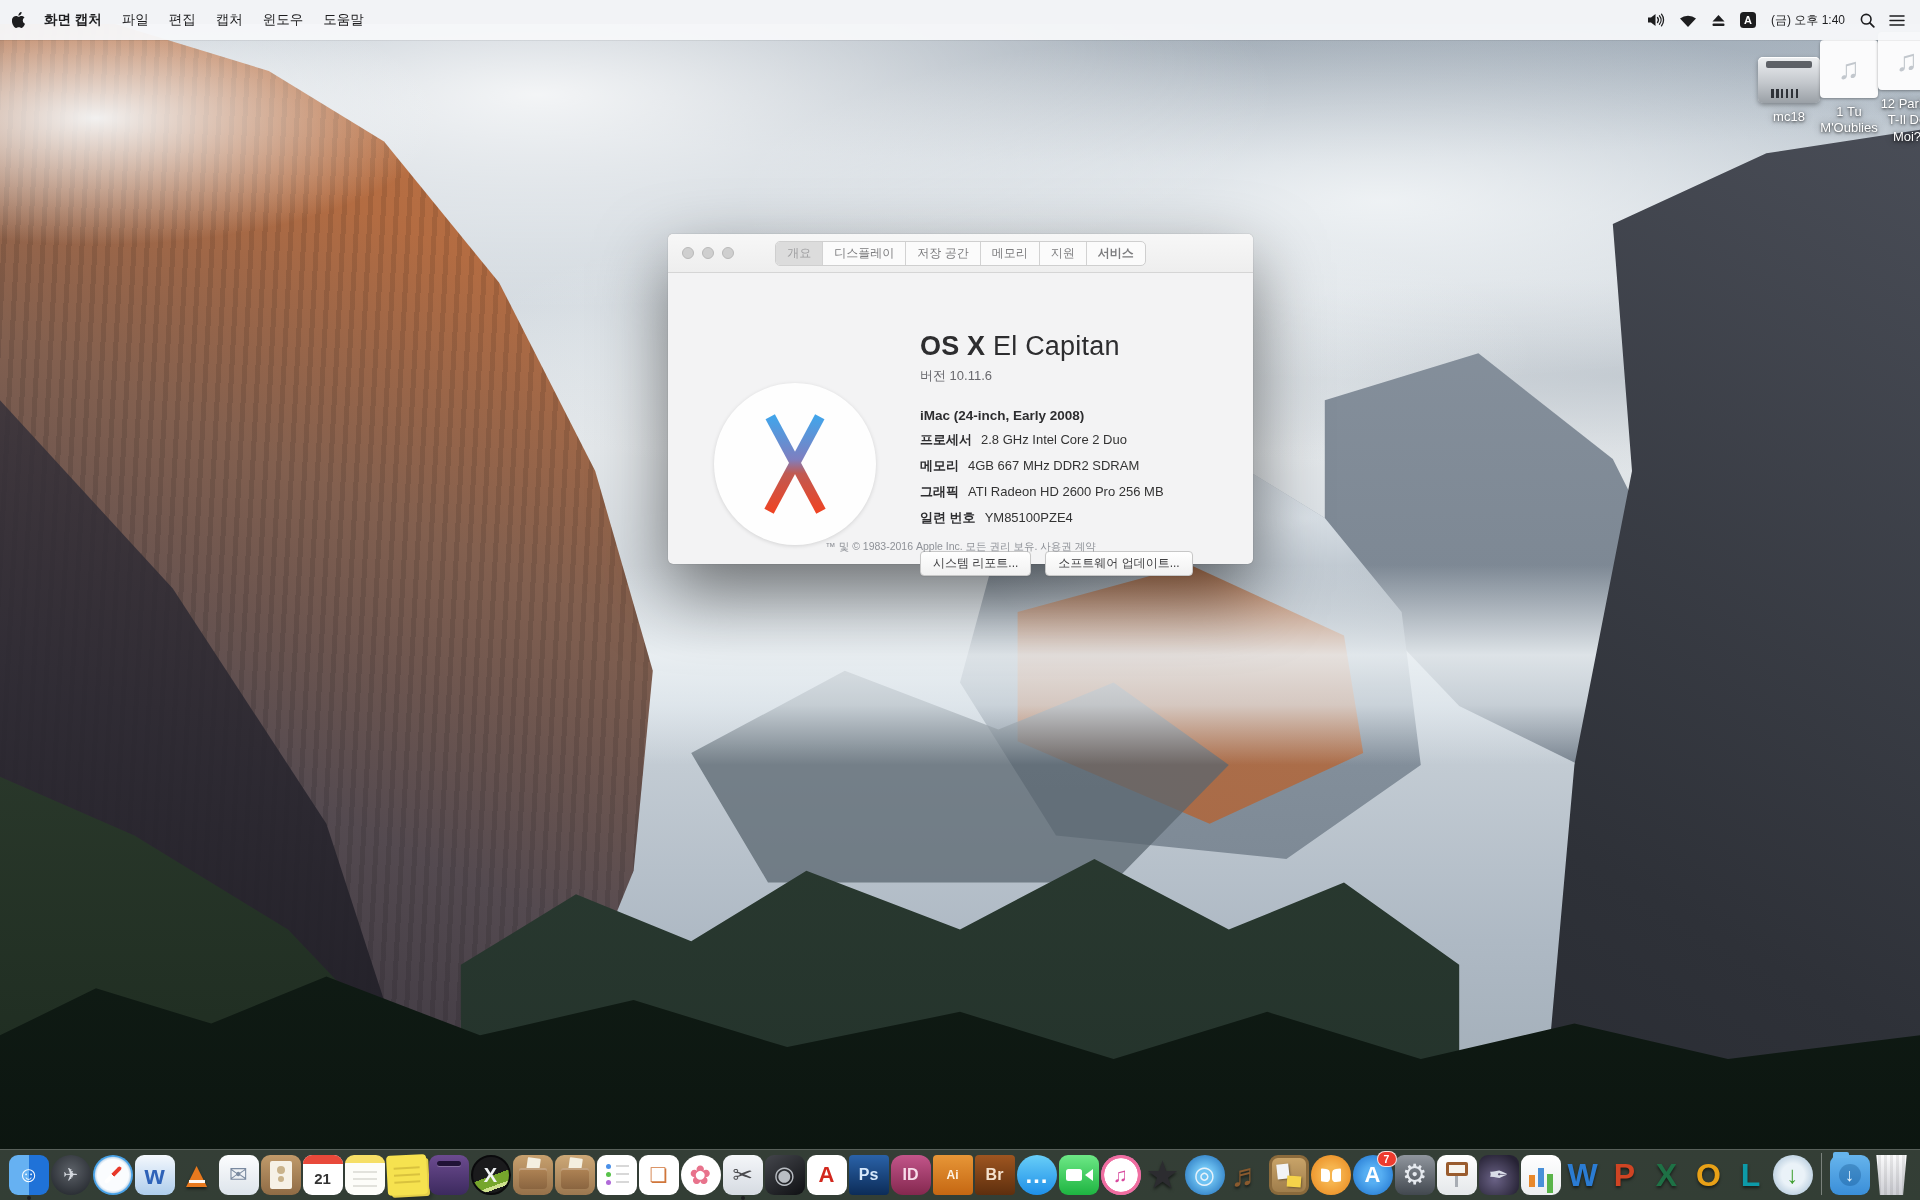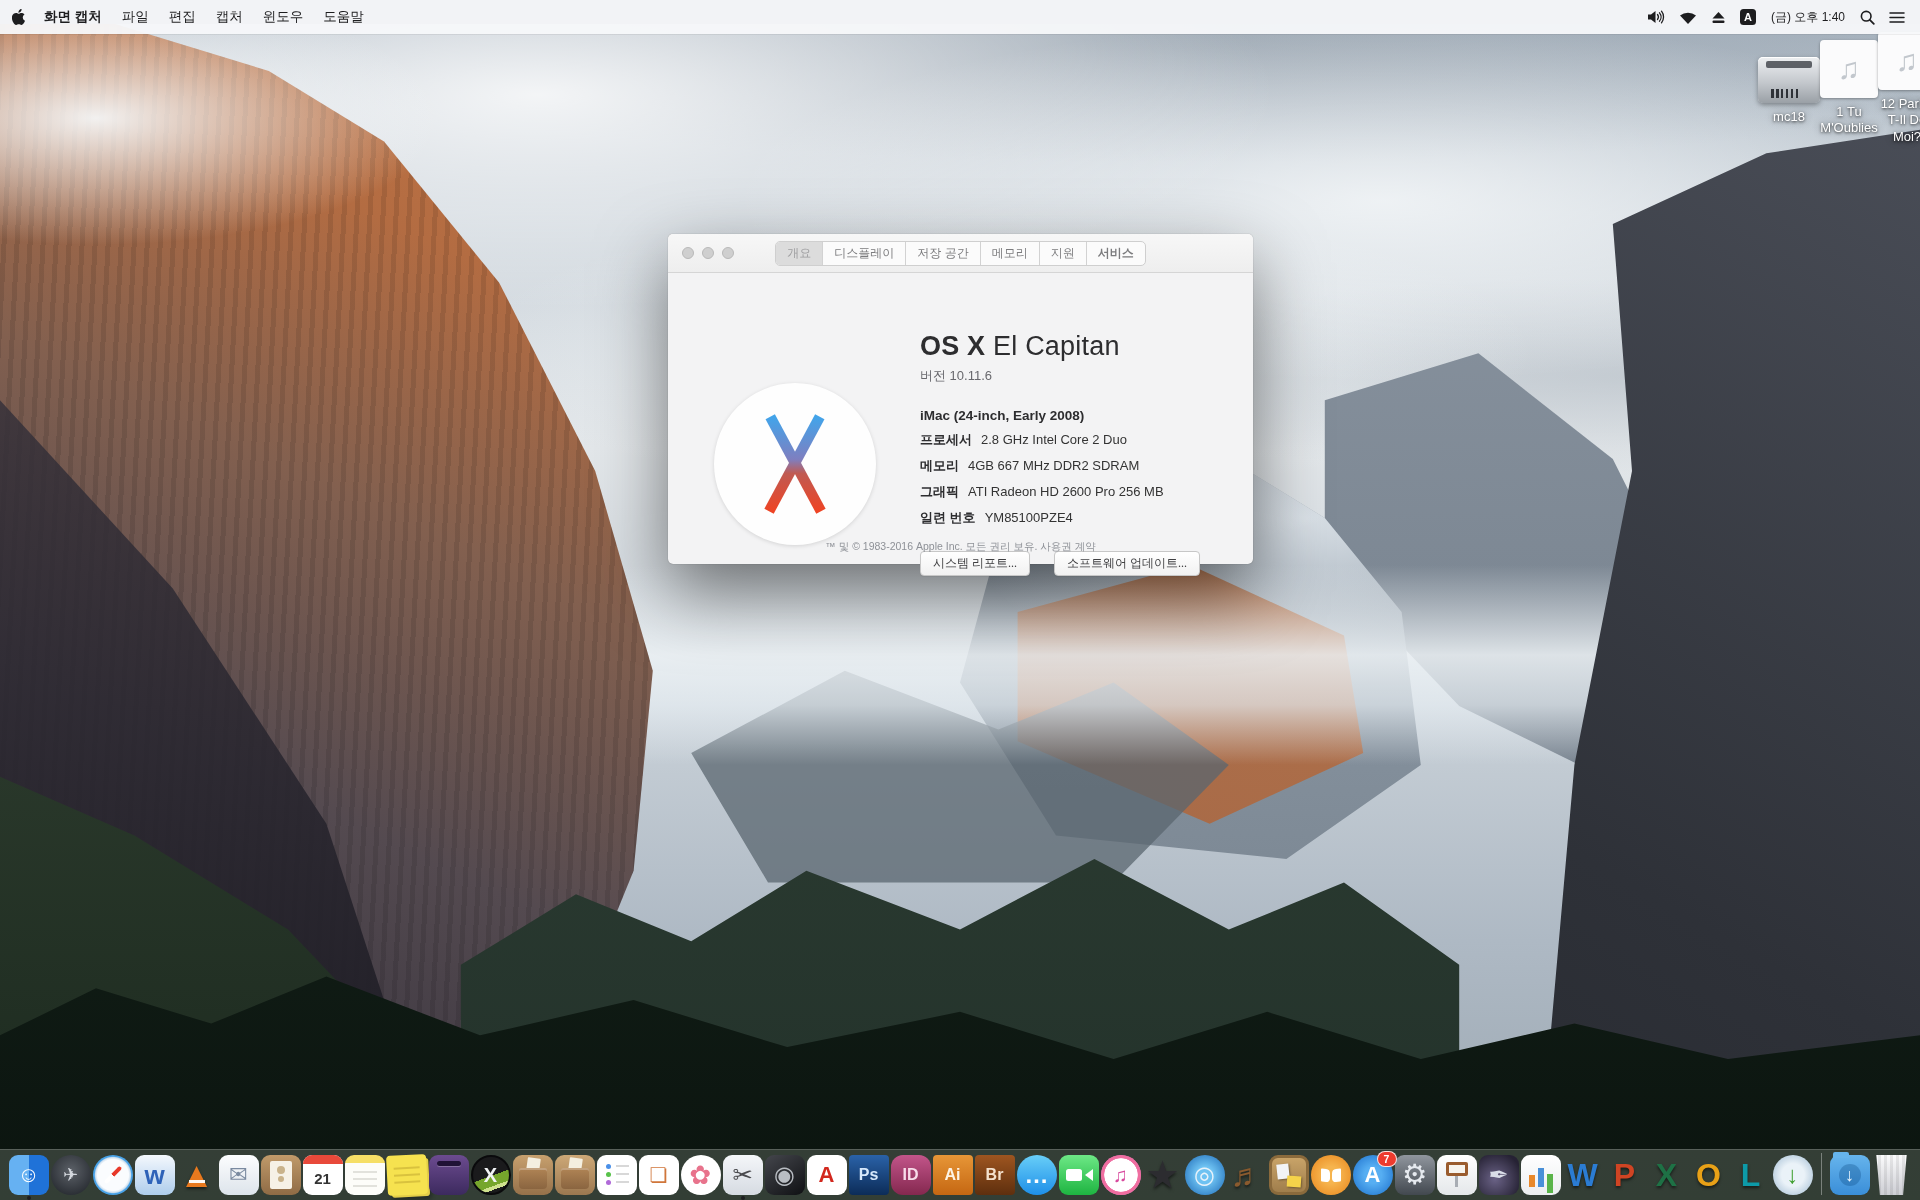--- a/index.html
+++ b/index.html
@@ -1,20 +1,20 @@
 <!DOCTYPE html>
 <html><head>
 <meta charset="utf-8">
 <style>
   html,body{margin:0;padding:0;width:1920px;height:1200px;overflow:hidden;
     font-family:"Liberation Sans","DejaVu Sans",sans-serif;}
   .screen{position:relative;width:1920px;height:1200px;overflow:hidden;background:#9aa4ae;}
 
   
-  .menubar{position:absolute;top:0;left:0;right:0;height:34px;z-index:100;
+  .menubar{position:absolute;top:0;left:0;right:0;height:40px;z-index:100;
     background:rgba(247,248,250,.95);display:flex;justify-content:space-between;align-items:center;
     box-shadow:0 0 1px rgba(0,0,0,.35);font-size:13.5px;color:#1d1d1f;}
   .mb-left{display:flex;align-items:center;}
   .apple{padding:0 9px 0 12px;display:flex;align-items:center;}
   .mb-item{padding:0 10px;line-height:24px;}
   .mb-item.active{font-weight:700;}
   .mb-right{display:flex;align-items:center;padding-right:8px;}
   .mb-ico{display:flex;align-items:center;padding:0 7px;}
   .input-badge{width:16px;height:16px;margin:0 7px;background:#1d1d1f;color:#fff;border-radius:3.5px;
     font-size:11px;font-weight:700;display:flex;align-items:center;justify-content:center;}
@@ -97,21 +97,21 @@
   .oslogo{position:absolute;left:46px;top:110px;width:162px;height:162px;border-radius:50%;background:#fefefe;
     box-shadow:0 1px 4px rgba(0,0,0,.13);display:flex;align-items:center;justify-content:center;}
   .info{position:absolute;left:252px;top:58px;}
   .about-title{margin:0;font-size:27px;font-weight:300;color:#2d2d2f;letter-spacing:.2px;}
   .about-title b{font-weight:700;}
   .version{margin-top:5px;font-size:13px;color:#68686d;}
   .model{margin-top:23px;font-weight:700;font-size:13.5px;color:#2d2d2f;}
   .spec-row{margin-top:8px;}
   .spec-label{font-weight:700;margin-right:9px;color:#2d2d2f;}
   .spec-value{color:#333;}
-  .btn-row{margin-top:24px;display:flex;gap:24px;font-family:Liberation Serif, serif;}
+  .btn-row{margin-top:24px;display:flex;gap:14px;}
   .about-btn{font-family:inherit;font-size:12px;padding:3px 12px;border:1px solid #c7c7c7;border-radius:4px;
     background:linear-gradient(180deg,#ffffff,#f1f1f1);color:#3f3f41;box-shadow:0 1px 1px rgba(0,0,0,.06);}
   .win-footer{position:absolute;bottom:10px;left:0;right:0;text-align:center;font-size:10.5px;color:#8e9197;}
 
   
   .dock{position:absolute;left:0;right:0;bottom:0;height:50px;z-index:80;
     background:rgba(86,96,86,.55);border-top:1px solid rgba(255,255,255,.18);
     display:flex;justify-content:center;align-items:flex-end;}
   .dock-row{display:flex;align-items:flex-end;gap:2px;padding:0 6px 5px;}
   .dock-item{position:relative;width:40px;height:40px;display:flex;align-items:center;justify-content:center;flex:0 0 auto;}
@@ -375,21 +375,21 @@
         <div class="dock-item" data-name="dock-acrobat" style="background: rgb(255, 255, 255); border-radius: 9px;">
           <span class="glyph" data-name="acrobat-icon" style="color: rgb(210, 40, 30); font-size: 22px;">A</span>
         </div>
         <div class="dock-item" data-name="dock-photoshop" style="background: linear-gradient(rgb(42, 98, 168), rgb(12, 44, 88)); border-radius: 4px;">
           <span class="glyph" data-name="photoshop-icon" style="color: rgb(214, 232, 251); font-size: 16px;">Ps</span>
         </div>
         <div class="dock-item" data-name="dock-indesign" style="background: linear-gradient(rgb(194, 85, 138), rgb(132, 40, 79)); border-radius: 12px;">
           <span class="glyph" data-name="indesign-icon" style="color: rgb(248, 220, 234); font-size: 16px;">ID</span>
         </div>
         <div class="dock-item" data-name="dock-illustrator" style="background: linear-gradient(rgb(231, 150, 55), rgb(197, 103, 18)); border-radius: 4px;">
-          <span class="glyph" data-name="illustrator-icon" style="color: rgb(253, 243, 228); font-size: 16px;">Ai</span>
+          <span class="glyph" data-name="illustrator-icon" style="color: rgb(253, 243, 228); font-size: 12px;">Ai</span>
         </div>
         <div class="dock-item" data-name="dock-bridge" style="background: linear-gradient(rgb(158, 85, 32), rgb(94, 47, 14)); border-radius: 4px;">
           <span class="glyph" data-name="bridge-icon" style="color: rgb(244, 225, 205); font-size: 16px;">Br</span>
         </div>
         <div class="dock-item" data-name="dock-messages" style="background: linear-gradient(rgb(104, 206, 248), rgb(30, 143, 232)); border-radius: 50%;">
           <span class="glyph" data-name="messages-icon" style="color: rgb(255, 255, 255); font-size: 24px;">…</span>
         </div>
         <div class="dock-item" data-name="dock-facetime" style="background: linear-gradient(rgb(109, 232, 134), rgb(30, 180, 65)); border-radius: 9px;">
           <span class="glyph" data-name="facetime-icon" style="color: rgb(255, 255, 255);"></span>
         </div>

